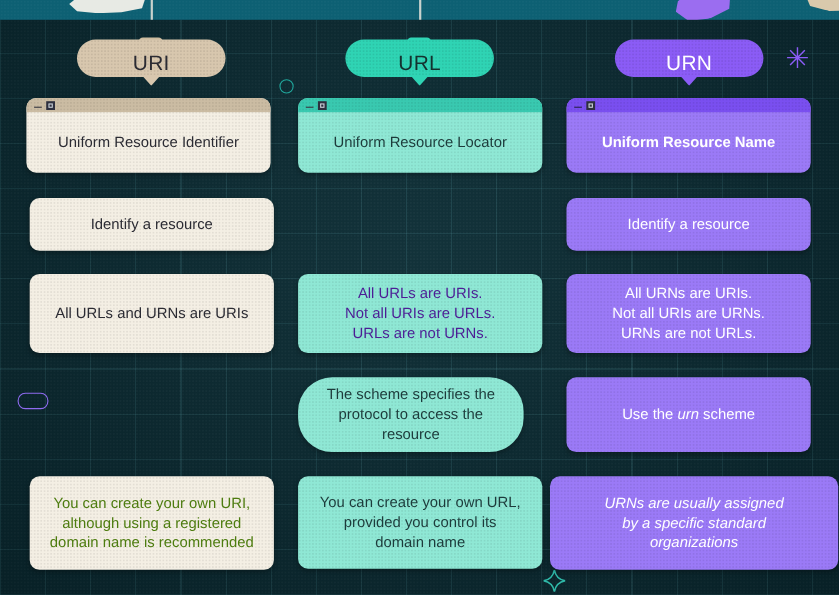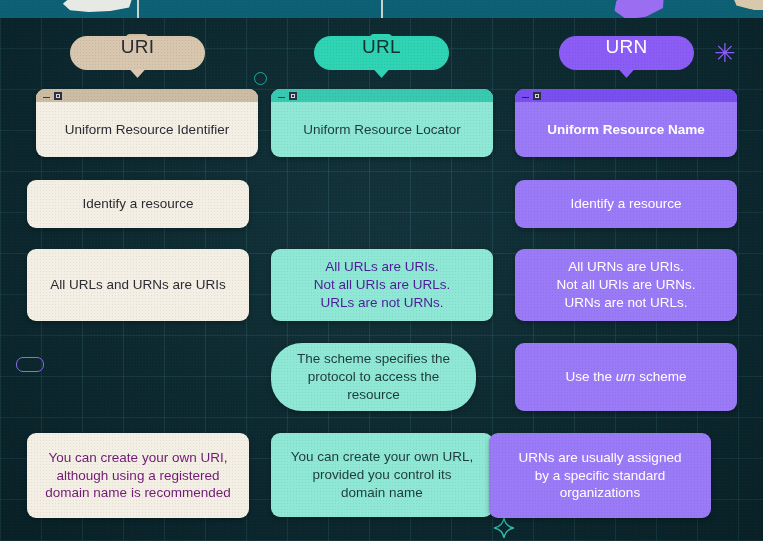--- a/index.html
+++ b/index.html
@@ -66,21 +66,21 @@
     transform:rotate(8deg);
     clip-path:polygon(0% 40%,30% 6%,72% 0%,100% 34%,94% 84%,52% 100%,12% 88%);
   }
 
   
   .string{position:absolute;width:2px;background:#e9e6dd;opacity:.85;}
 
   
   .pill{
     position:absolute;height:34px;border-radius:18px;
-    display:flex;align-items:flex-start;justify-content:center;
+    display:flex;align-items:flex-end;justify-content:center;
     font-size:19px;letter-spacing:.3px;
   }
   .pill .tex{
     position:absolute;inset:0;border-radius:18px;
     background-image:radial-gradient(rgba(0,0,0,.08) .7px, transparent .8px);
     background-size:3px 3px;pointer-events:none;
   }
   .pill .nub{
     position:absolute;left:50%;bottom:-8px;width:16px;height:9px;margin-left:-8px;
     clip-path:polygon(0 0,100% 0,50% 100%);
@@ -173,21 +173,21 @@
 
   <div class="deco deco-circle" style="left:254px;top:72px;"></div>
   <div class="deco deco-ast" style="left:714px;top:40px;">✳</div>
   <div class="deco deco-pill" style="left:16px;top:357px;"></div>
   <div class="deco" style="left:494px;top:518px;">
     <svg width="20" height="20" viewBox="0 0 20 20" aria-hidden="true">
       <path d="M10 0 C11 6 14 9 20 10 C14 11 11 14 10 20 C9 14 6 11 0 10 C6 9 9 6 10 0 Z" fill="none" stroke="#2fb8a8" stroke-width="1.4"></path>
     </svg>
   </div>
 
-  <div class="card" style="left:36px;top:89px;width:222px;height:68px;background:#f4efe4;">
+  <div class="card" style="left:24px;top:89px;width:222px;height:68px;background:#f4efe4;">
     <div class="titlebar" style="background:#cbbca3;">
       <span class="tb-min"></span>
       <span class="tb-box">
           <i></i>
         </span>
     </div>
     <div class="ctex"></div>
     <div class="card-text" style="color:#2b2b33;padding-top:13px;">Uniform Resource Identifier</div>
   </div>
 
@@ -244,30 +244,30 @@
     <div class="card-text" style="color:#1d3b3b;white-space:pre-line;">The scheme specifies the
 protocol to access the resource</div>
   </div>
   <div class="card" style="left:515px;top:343px;width:222px;height:68px;background:#9b7af7;">
     <div class="ctex"></div>
     <div class="card-text" style="color:#ffffff;" id="scheme-urn-text">Use the <span class="it">urn</span> scheme</div>
   </div>
 
   <div class="card" style="left:27px;top:433px;width:222px;height:85px;background:#f4efe4;">
     <div class="ctex"></div>
-    <div class="card-text" style="color:#701a75;white-space:pre-line;">You can create your own URI,
+    <div class="card-text" style="color:#4d7c0f;white-space:pre-line;">You can create your own URI,
 although using a registered
 domain name is recommended</div>
   </div>
   <div class="card" style="left:271px;top:433px;width:222px;height:84px;background:#8fe8d5;">
     <div class="ctex"></div>
     <div class="card-text" style="color:#1d3b3b;white-space:pre-line;">You can create your own URL,
 provided you control its
 domain name</div>
   </div>
-  <div class="card" style="left:489px;top:433px;width:222px;height:85px;background:#9b7af7;">
+  <div class="card" style="left:500px;top:433px;width:262px;height:85px;background:#9b7af7;font-style:italic;">
     <div class="ctex"></div>
     <div class="card-text" style="color:#ffffff;white-space:pre-line;">URNs are usually assigned
 by a specific standard
 organizations</div>
   </div>
 
 </div>
 
 </body></html>

